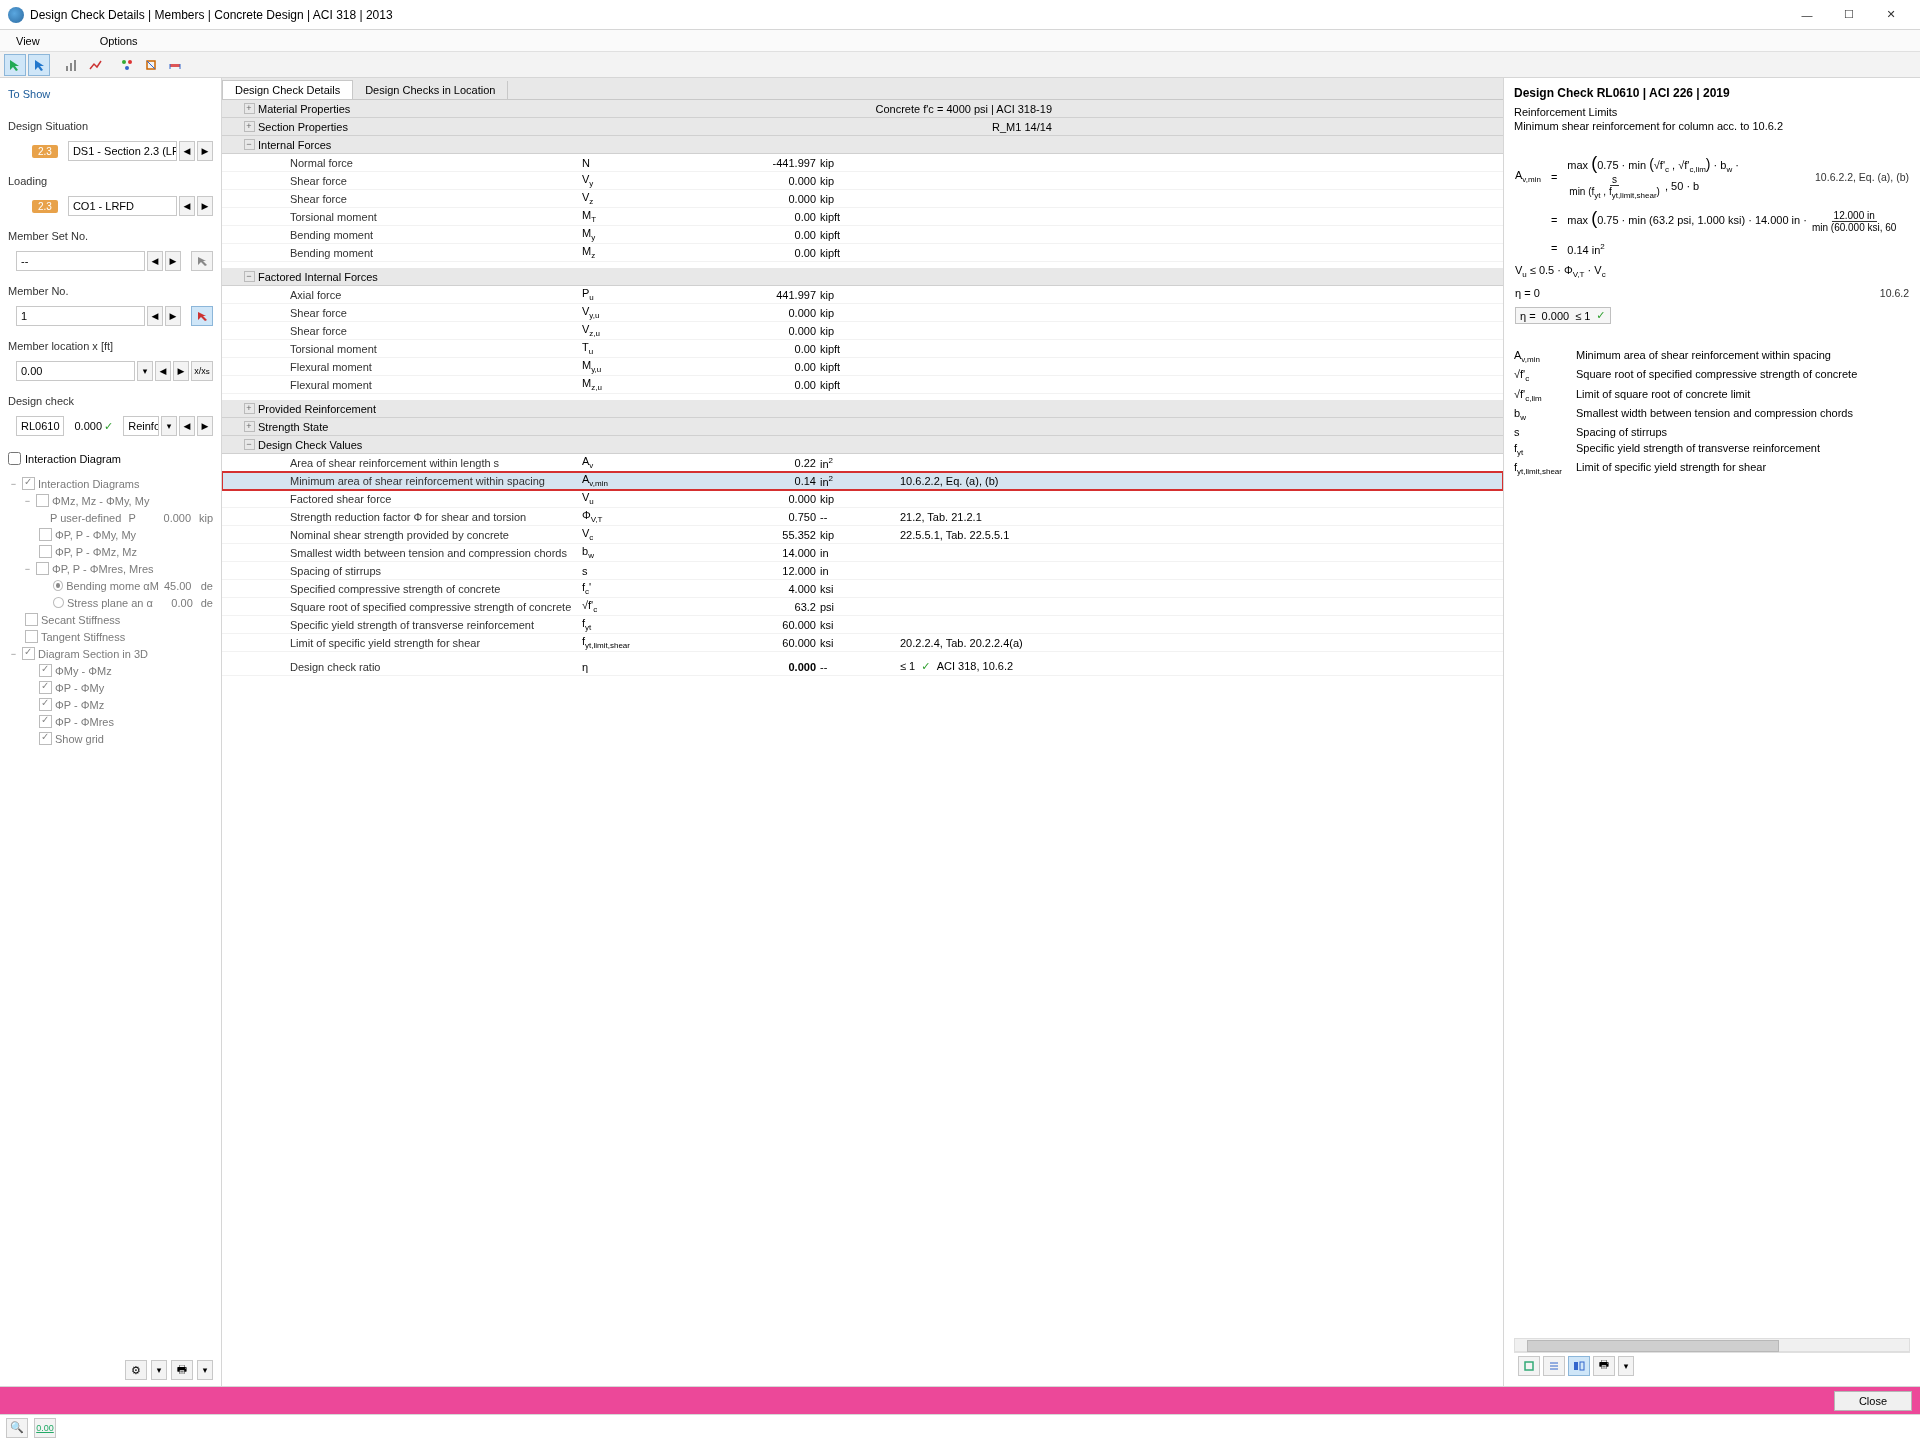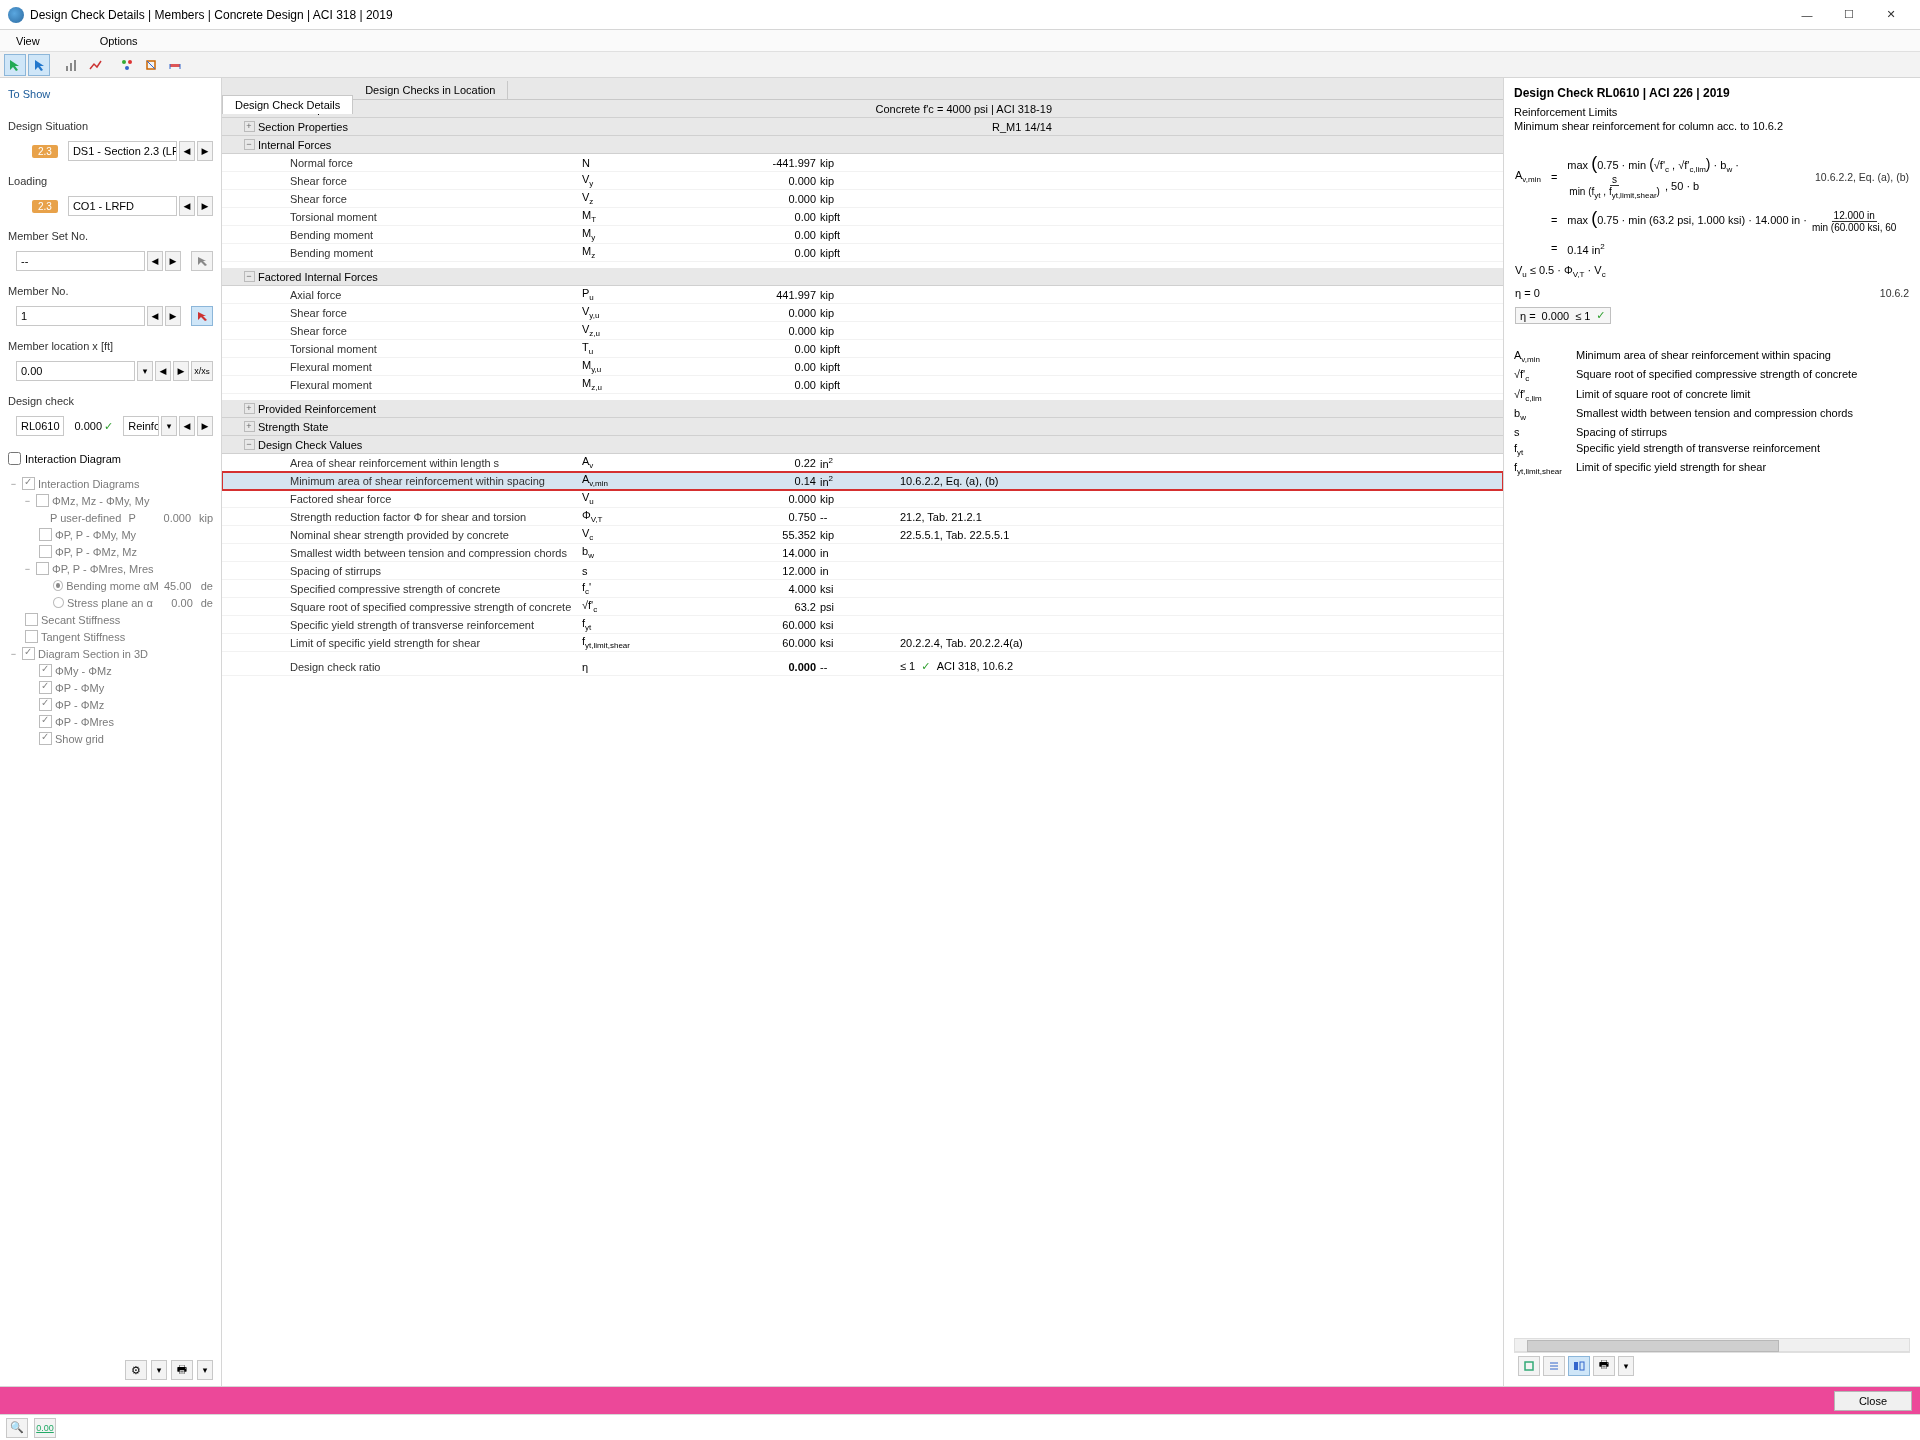--- a/index.html
+++ b/index.html
@@ -29,21 +29,21 @@
 .tree { margin-top: 4px; font-size: 11px; color: #7a7a7a; }
 .tree-row { display: flex; align-items: center; height: 17px; white-space: nowrap; overflow: hidden; }
 .tree-row .tw { width: 11px; text-align: center; color: #888; font-size: 9px; }
 .tree-row .ck { width: 13px; height: 13px; border: 1px solid #bbb; margin: 0 3px; display: inline-block; position: relative; }
 .tree-row .ck.on::after { content: "✓"; position: absolute; top: -2px; left: 1px; font-size: 10px; color: #888; }
 .tree-row .rd { width: 11px; height: 11px; border: 1px solid #bbb; border-radius: 50%; margin: 0 3px; display: inline-block; position: relative; }
 .tree-row .rd.on::after { content: ""; position: absolute; inset: 2px; background: #888; border-radius: 50%; }
 .mid { flex: 1; display: flex; flex-direction: column; background: #fff; border-right: 1px solid #d6d6d6; }
 .tabbar { height: 22px; background: #e8e8e8; display: flex; align-items: flex-end; border-bottom: 1px solid #c8c8c8; }
 .tab { padding: 3px 12px; background: #e8e8e8; border-right: 1px solid #c8c8c8; cursor: default; }
-.tab.active { background: #fff; border-top: 1px solid #c8c8c8; border-left: 1px solid #c8c8c8; position: relative; top: 15px; }
+.tab.active { background: #fff; border-top: 1px solid #c8c8c8; border-left: 1px solid #c8c8c8; position: relative; top: 0; }
 .grid { flex: 1; overflow: auto; font-size: 11px; }
 .grow { display: grid; grid-template-columns: 18px 18px 324px 100px 138px 58px 22px 160px; align-items: center; height: 18px; border-bottom: 1px solid #f2f2f2; }
 .grow.hdr { background: #e8e8e8; font-weight: normal; border-bottom: 1px solid #d0d0d0; }
 .grow .tw { text-align: center; font-size: 9px; color: #666; border: 1px solid #bbb; width: 11px; height: 11px; margin: auto; line-height: 9px; cursor: pointer; }
 .grow .lvl3 { padding-left: 32px; color: #333; }
 .grow .num { text-align: right; padding-right: 4px; }
 .grow .sym sub { font-size: 8px; }
 .grow.highlight { outline: 2px solid #d53030; outline-offset: -1px; background: #d6e4f0; }
 .grow.sep { height: 6px; background: #fff; border: none; }
 .right { width: 416px; background: #fff; display: flex; flex-direction: column; padding: 8px 10px; }
@@ -69,21 +69,21 @@
 sub { font-size: 8px; }
 sup { font-size: 8px; }
 .left-bottom-tools { margin-top: auto; display: flex; justify-content: flex-end; gap: 4px; padding-top: 6px; }
 svg { display: block; }
 </style>
 </head>
 <body>
 
 <div class="titlebar">
   <span class="icon"></span>
-  <span class="title">Design Check Details | Members | Concrete Design | ACI 318 | 2019</span>
+  <span class="title">Design Check Details | Members | Concrete Design | ACI 318 | 2013</span>
   <span class="winbtn">―</span>
   <span class="winbtn">☐</span>
   <span class="winbtn">✕</span>
 </div>
 
 <div class="menubar">
   <span>View</span>
   <span>Options</span>
 </div>
 

